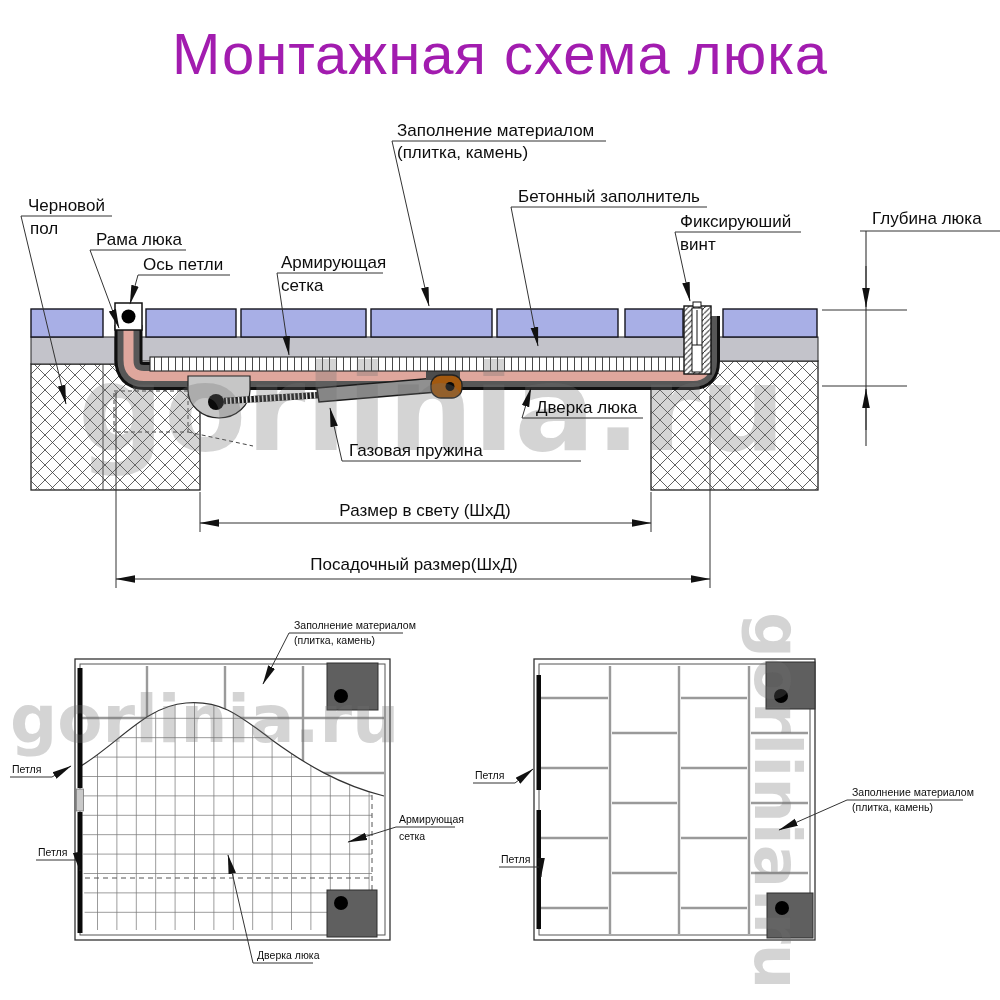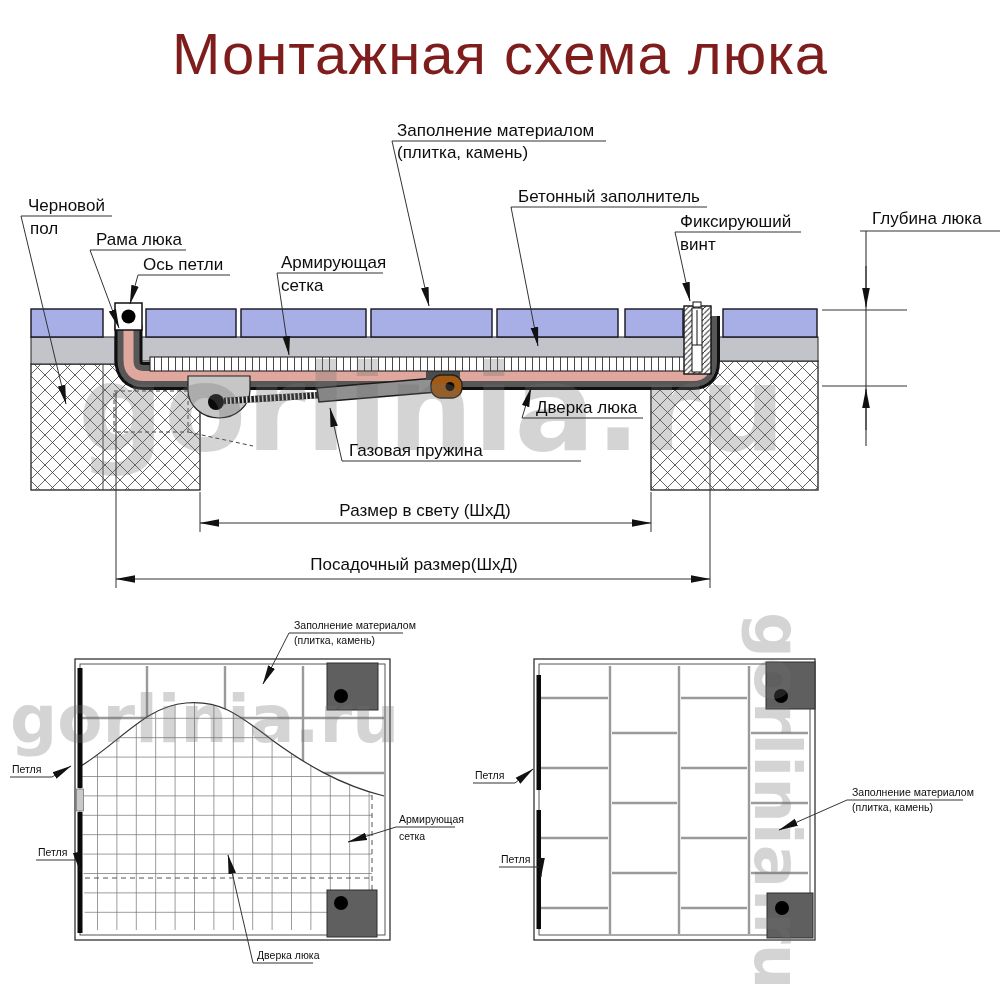--- a/index.html
+++ b/index.html
@@ -1,17 +1,17 @@
 <!DOCTYPE html>
 <html><head>
 <meta charset="utf-8">
 <style>
   html,body{margin:0;padding:0;background:#fff;width:1000px;height:1000px;overflow:hidden;}
   .stage{position:relative;width:1000px;height:1000px;background:#fff;font-family:"Liberation Sans",sans-serif;}
-  .title{position:absolute;top:20px;left:0;width:100%;text-align:center;font-size:58px;letter-spacing:1px;color:#7f1d1d;font-family:"Liberation Sans",sans-serif;}
+  .title{position:absolute;top:20px;left:0;width:100%;text-align:center;font-size:58px;letter-spacing:1px;color:#a21caf;font-family:"Liberation Sans",sans-serif;}
   svg{position:absolute;left:0;top:0;}
   text{font-family:"Liberation Sans",sans-serif;fill:#0d0d0d;}
   .lbl{font-size:17px;}
   .lbls{font-size:10.5px;}
   .dim{font-size:17px;}
   .wm{font-family:"DejaVu Sans",sans-serif;font-weight:bold;fill:#6f6f6f;fill-opacity:0.3;}
   .shelf{stroke:#333;stroke-width:1;}
   .leader{stroke:#333;stroke-width:1;fill:none;}
   .dimline{stroke:#333;stroke-width:1.1;fill:none;}
   .ext{stroke:#333;stroke-width:1;}

